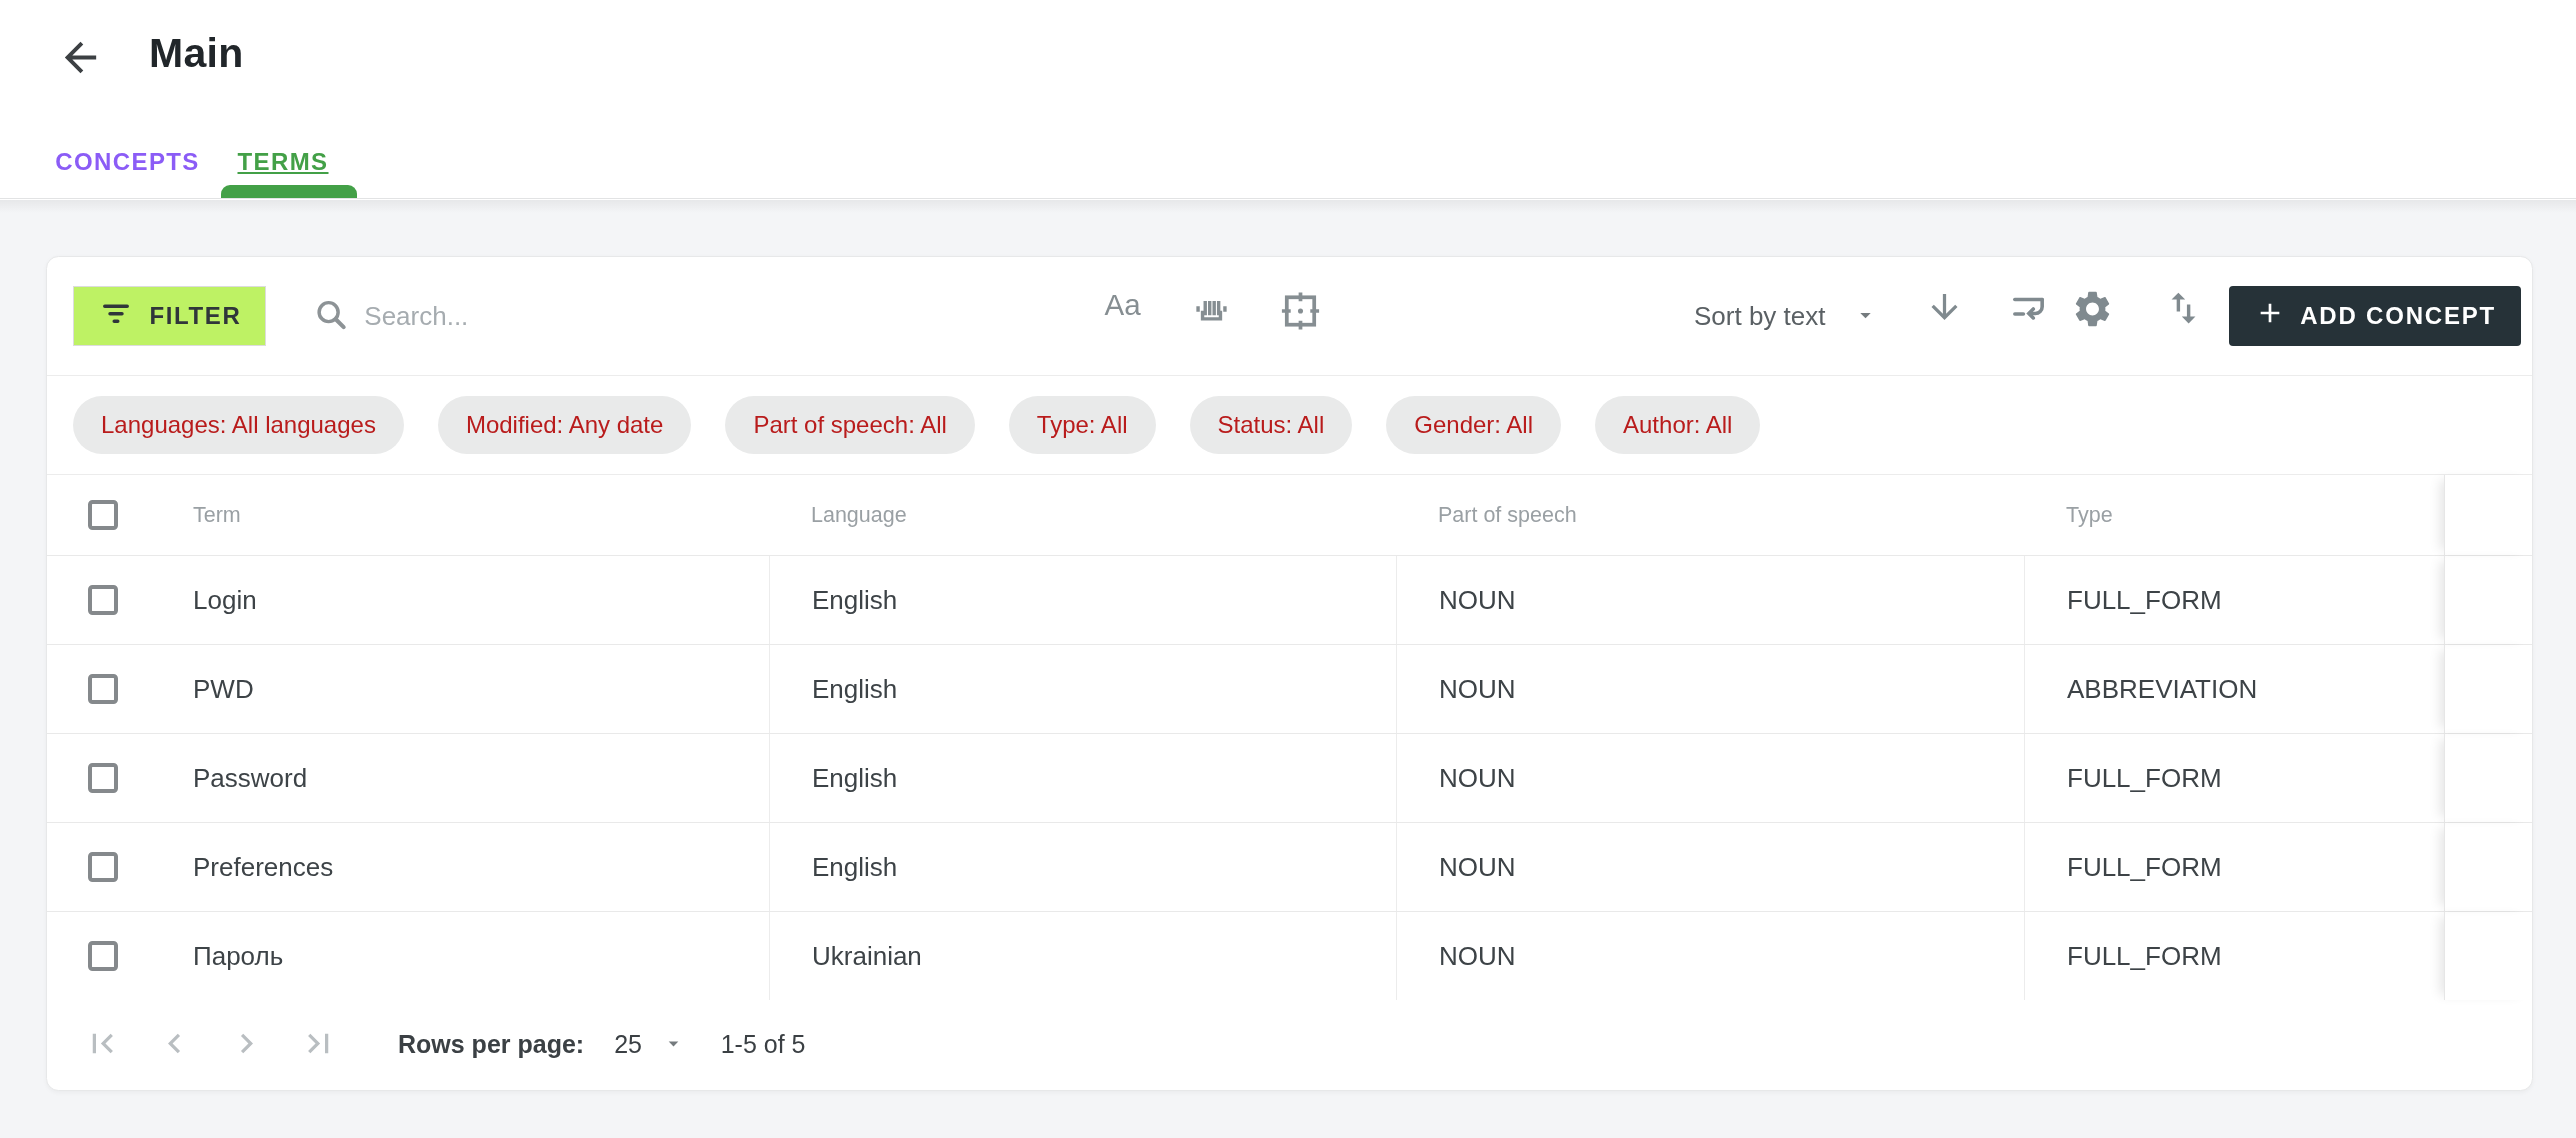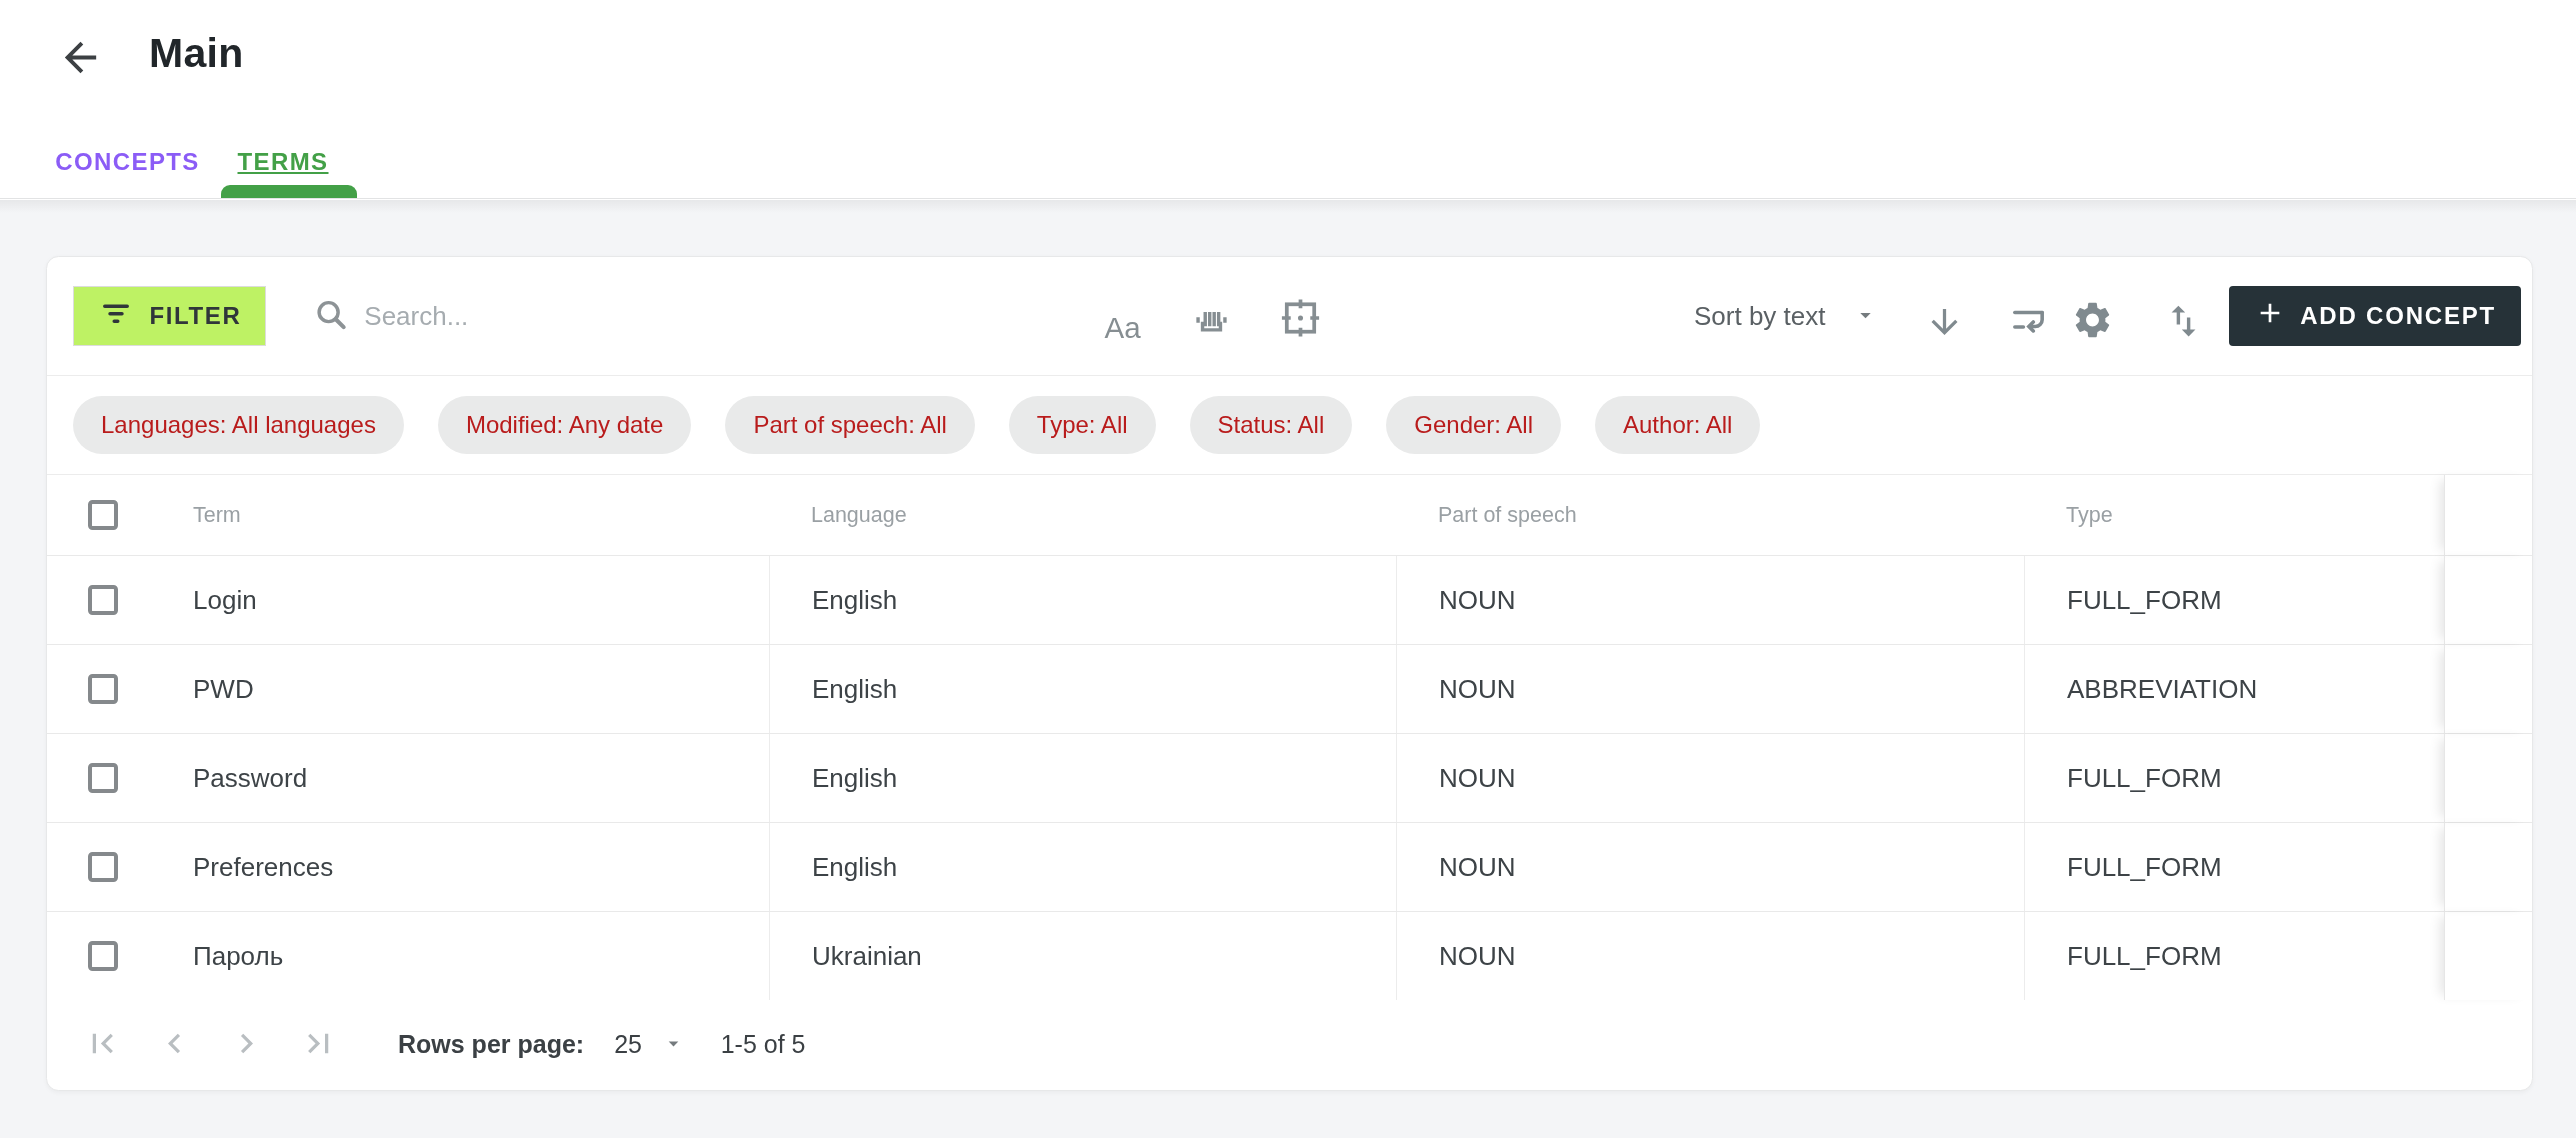--- a/index.html
+++ b/index.html
@@ -34,21 +34,21 @@
   .toolbar { position:relative; height:119px; border-bottom:0.9px solid #ececec; }
   .vcenter { position:absolute; top:50%; transform:translateY(-50%); }
   .filter-btn { left:26px; width:193px; height:60px; background:#bef264; border:0.9px solid #dcdcdc;
     border-radius:0; display:flex; align-items:center; justify-content:center; gap:16px; cursor:pointer; }
   .filter-btn span { font-size:24px; font-weight:700; letter-spacing:1.6px; color:#30363a; }
   .search-wrap { left:265px; display:flex; align-items:center; gap:14.3px; }
   .search-input { border:none; outline:none; font-size:26px; color:#3d4347; width:626px; background:transparent;
     font-family:"Liberation Sans","DejaVu Sans",sans-serif; }
   .search-input::placeholder { color:#a6acb0; }
   .mid-icons { left:1047px; display:flex; align-items:center; gap:32px; }
-  .icon-btn { width:57px; height:57px; display:flex; align-items:flex-end; justify-content:center;
+  .icon-btn { width:57px; height:57px; display:flex; align-items:flex-start; justify-content:center;
     background:none; border:none; cursor:pointer; }
   .aa-glyph { font-size:29.5px; font-weight:500; color:#868e92; }
   .sort-wrap { left:1647px; display:flex; align-items:center; cursor:pointer; }
   .sort-label { font-size:26px; color:#5a6064; }
   .sort-caret { margin-left:27px; }
   .sort-dir { margin-left:38px; }
   .right-icon-1 { left:1953px; } .right-icon-2 { left:2017px; } .right-icon-3 { left:2108px; }
   .add-btn { left:2182px; width:292px; height:60px; background:#263238; border:none; border-radius:4px;
     display:flex; align-items:center; justify-content:center; gap:14.3px; cursor:pointer; }
   .add-btn span { color:#fff; font-size:24px; font-weight:700; letter-spacing:1.8px; }

